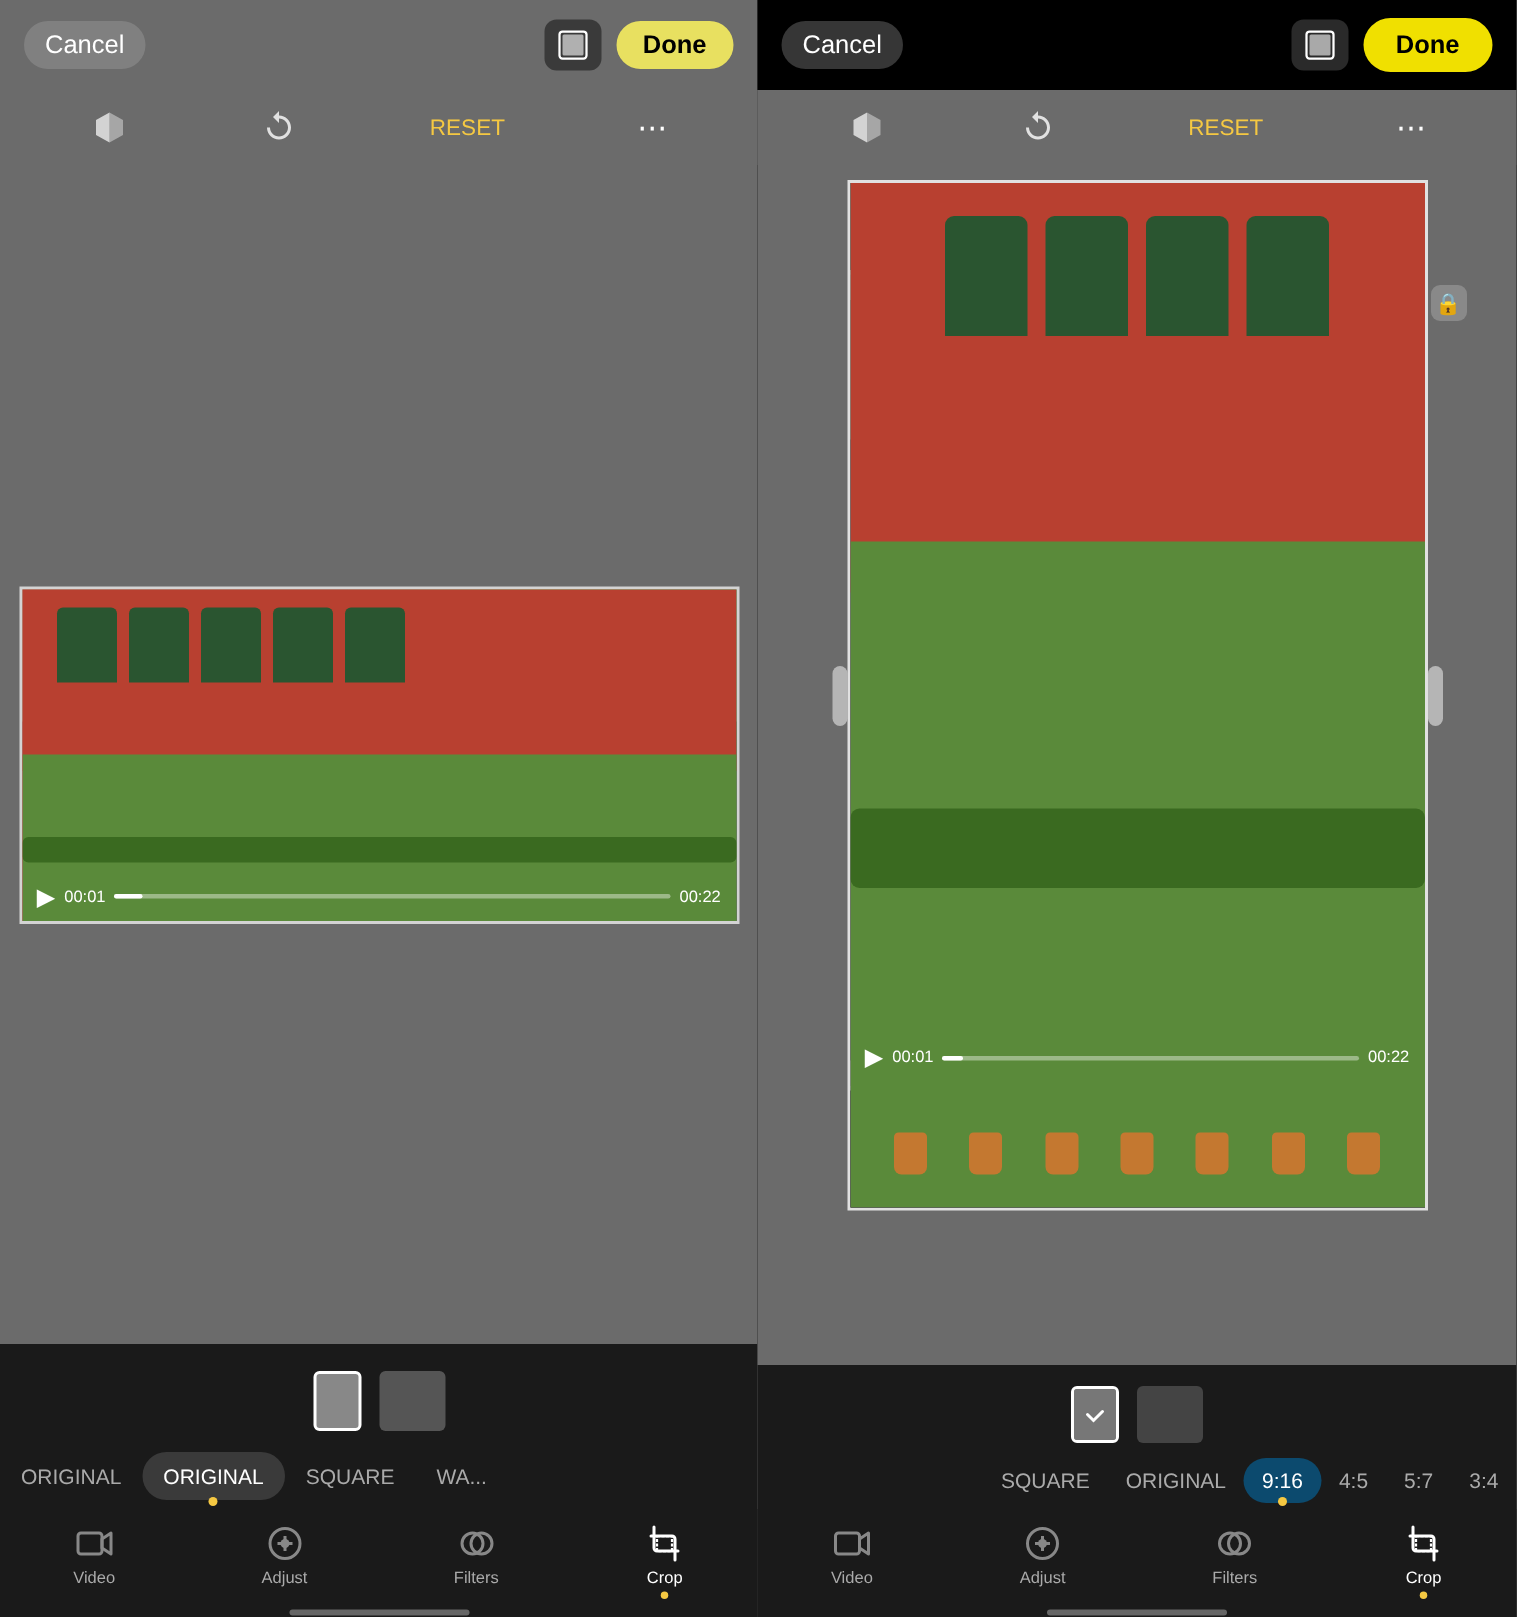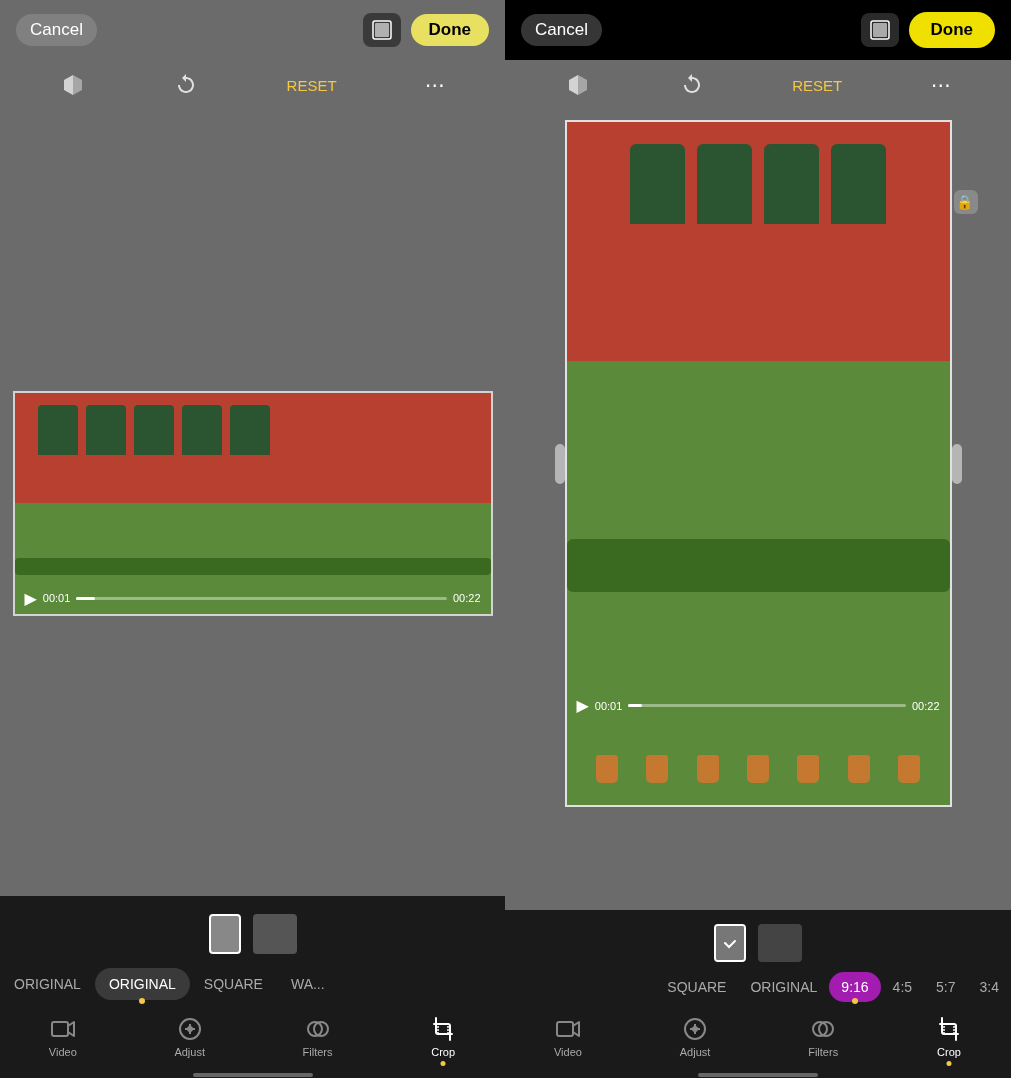--- a/index.html
+++ b/index.html
@@ -545,21 +545,21 @@
       padding: 7px 12px;
       color: #aaa;
       font-size: 14px;
       font-weight: 500;
       cursor: pointer;
       position: relative;
     }
 
     .aspect-tab-right.active {
       color: #fff;
-      background: #a21caf;
+      background: #0c4a6e;
       border-radius: 16px;
     }
 
     .active-dot-right {
       position: absolute;
       bottom: -2px;
       left: 50%;
       transform: translateX(-50%);
       width: 6px;
       height: 6px;

